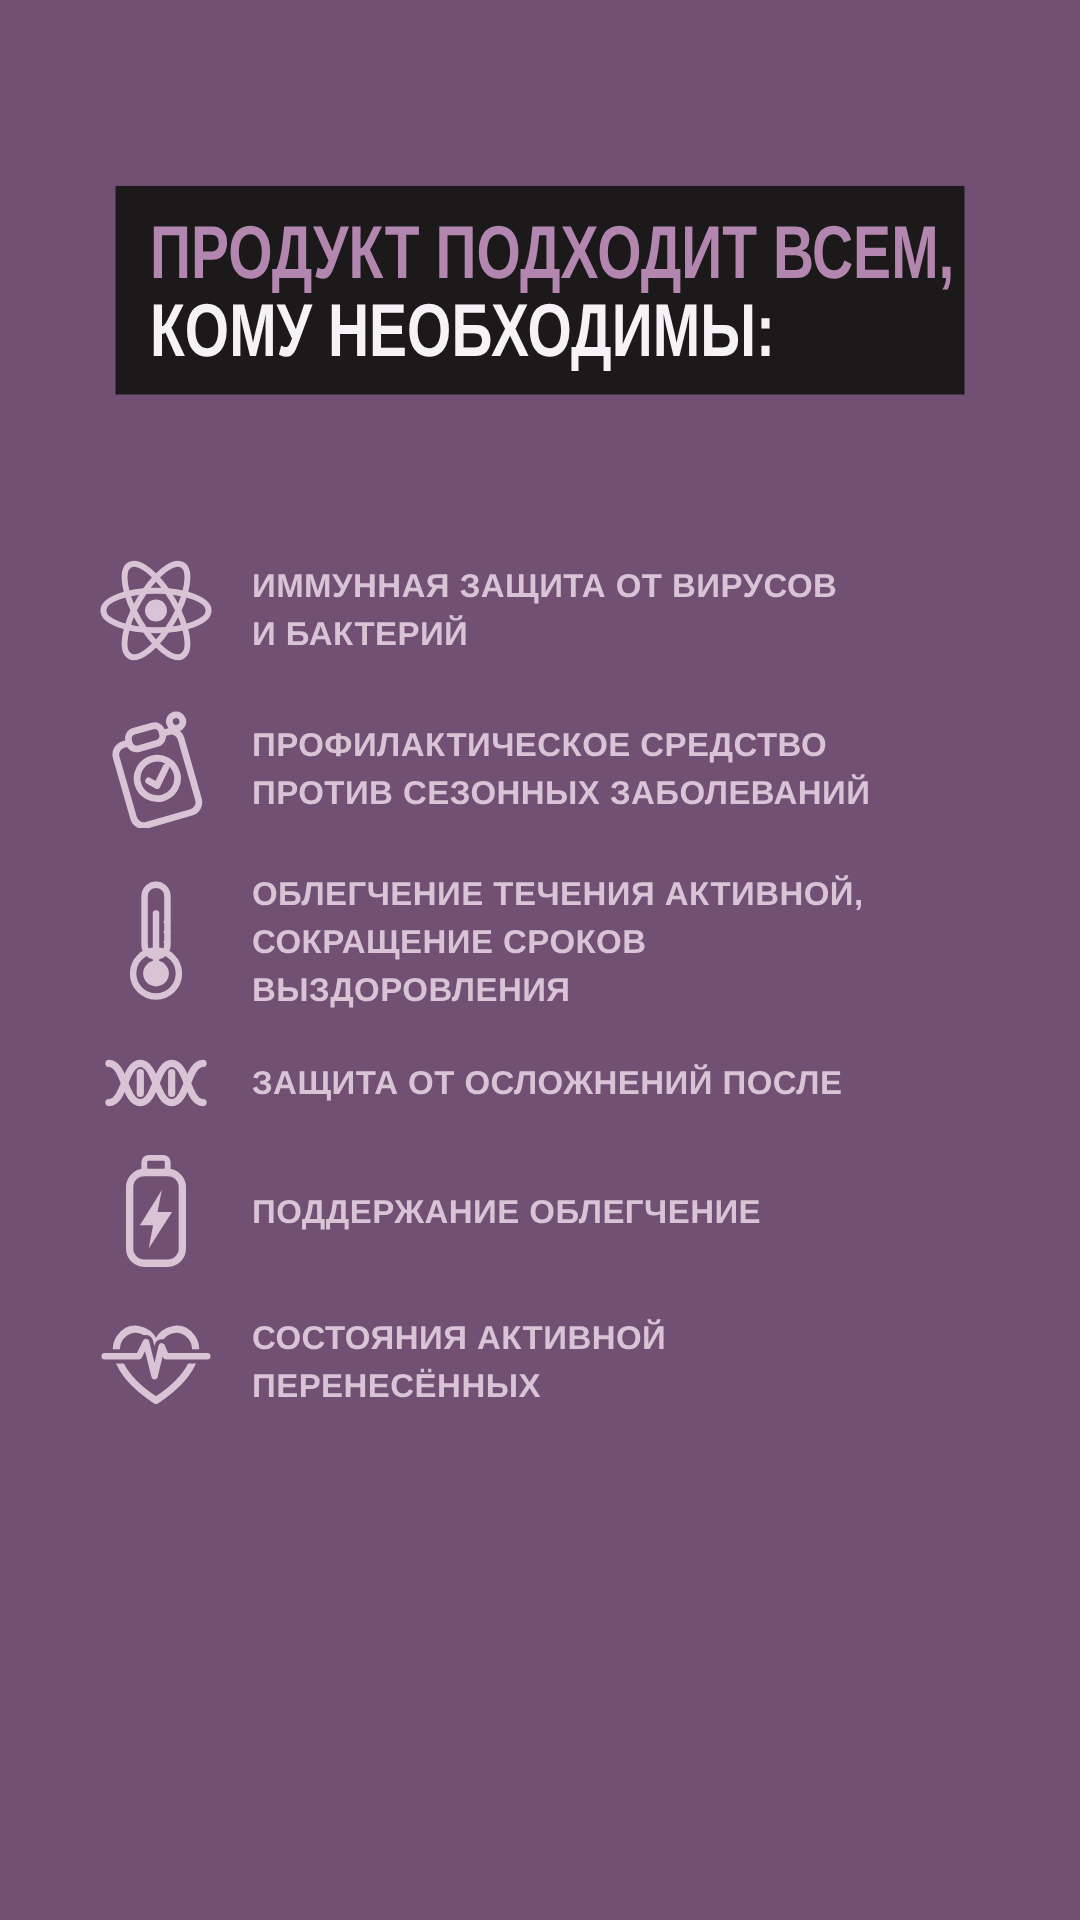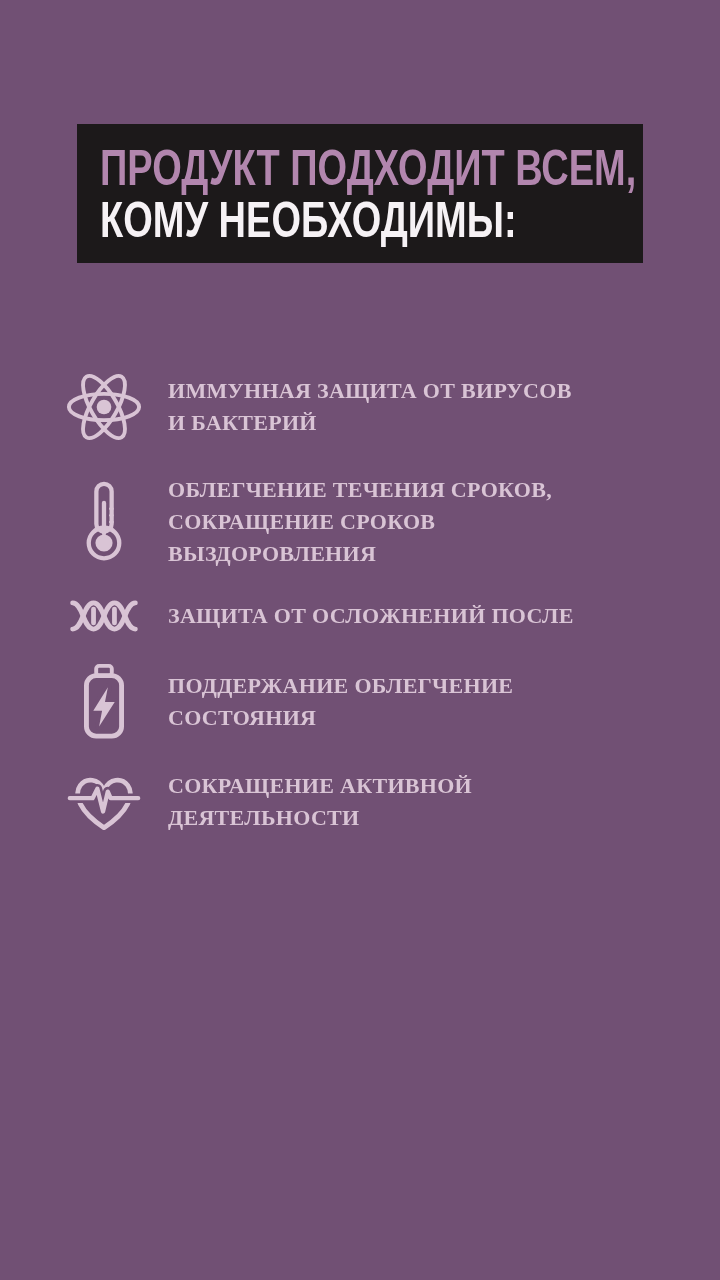--- a/index.html
+++ b/index.html
@@ -55,21 +55,20 @@
     align-items:center;
     justify-content:center;
     color:var(--body-text);
   }
   .text-block{
     color:var(--body-text);
     font-weight:700;
     font-size:22px;
     line-height:32px;
     letter-spacing:0.3px;
-    font-family:Liberation Serif, serif;
   }
   svg{display:block;}
 </style>
 </head>
 <body>
 
 <div class="header-box">
   <div class="header-line accent">ПРОДУКТ ПОДХОДИТ ВСЕМ,</div>
   <div class="header-line white">КОМУ НЕОБХОДИМЫ:</div>
 </div>
@@ -84,33 +83,50 @@
         <ellipse cx="40" cy="40" rx="36" ry="13.5" transform="rotate(120 40 40)"></ellipse>
         <circle cx="40" cy="40" r="7.5" fill="currentColor" stroke="none"></circle>
       </svg>
     </div>
     <div class="text-block">
       <div>ИММУННАЯ ЗАЩИТА ОТ ВИРУСОВ</div>
       <div>И БАКТЕРИЙ</div>
     </div>
   </div>
 
+  <div class="row">
+    <div class="icon-box">
+      <svg width="76" height="78" viewBox="0 0 76 78" fill="none" stroke="currentColor" stroke-width="4.5" stroke-linecap="round" stroke-linejoin="round">
+        <g transform="rotate(-16 38 40)">
+          <rect x="15" y="17" width="45" height="56" rx="7"></rect>
+          <rect x="26" y="10.5" width="23" height="12" rx="5" fill="var(--background)"></rect>
+          <circle cx="60" cy="12" r="4.5"></circle>
+          <circle cx="37.5" cy="45" r="13.5"></circle>
+          <path d="M31.5 45 l4.5 4.5 L45 39.5"></path>
+        </g>
+      </svg>
+    </div>
+    <div class="text-block">
+      <div>ПРОФИЛАКТИЧЕСКОЕ СРЕДСТВО</div>
+      <div>ПРОТИВ СЕЗОННЫХ ЗАБОЛЕВАНИЙ</div>
+    </div>
+  </div>
 
   <div class="row">
     <div class="icon-box">
       <svg width="56" height="84" viewBox="0 0 56 88" fill="none" stroke="currentColor" stroke-width="4.5" stroke-linecap="round">
         <rect x="20" y="4" width="16" height="50" rx="8"></rect>
         <circle cx="28" cy="66" r="16"></circle>
         <circle cx="28" cy="66" r="9" fill="currentColor" stroke="none"></circle>
         <path d="M28 24 V56"></path>
         <path d="M34.5 30 h2.5 M34.5 37 h2.5 M34.5 44 h2.5" stroke-width="2.5"></path>
       </svg>
     </div>
     <div class="text-block">
-      <div>ОБЛЕГЧЕНИЕ ТЕЧЕНИЯ СРОКОВ,</div>
+      <div>ОБЛЕГЧЕНИЕ ТЕЧЕНИЯ АКТИВНОЙ,</div>
       <div>СОКРАЩЕНИЕ СРОКОВ</div>
       <div>ВЫЗДОРОВЛЕНИЯ</div>
     </div>
   </div>
 
   <div class="row">
     <div class="icon-box">
       <svg width="68" height="36" viewBox="0 0 78 40" fill="none" stroke="currentColor" stroke-width="5.5" stroke-linecap="round">
         <path d="M3 5 C15 5 15 35 27 35 C39 35 39 5 51 5 C63 5 63 35 75 35"></path>
         <path d="M3 35 C15 35 15 5 27 5 C39 5 39 35 51 35 C63 35 63 5 75 5"></path>
@@ -127,31 +143,30 @@
     <div class="icon-box">
       <svg width="64" height="80" viewBox="0 0 64 82" fill="none" stroke="currentColor" stroke-width="5" stroke-linecap="round" stroke-linejoin="round">
         <rect x="24" y="4" width="16" height="10" rx="3" stroke-width="4"></rect>
         <rect x="14" y="14" width="36" height="62" rx="10"></rect>
         <polygon points="36,26 21,50 30,50 27,66 43,41 33,41" fill="currentColor" stroke="var(--background)" stroke-width="8"></polygon>
         <polygon points="36,26 21,50 30,50 27,66 43,41 33,41" fill="currentColor" stroke="none"></polygon>
       </svg>
     </div>
     <div class="text-block">
       <div>ПОДДЕРЖАНИЕ ОБЛЕГЧЕНИЕ</div>
-      <div>СОСТОЯНИЯ</div>
     </div>
   </div>
 
   <div class="row">
     <div class="icon-box">
       <svg width="76" height="64" viewBox="0 0 80 66" fill="none" stroke="currentColor" stroke-width="5" stroke-linecap="round" stroke-linejoin="round">
         <path d="M40 60 C14 43 8 25 15 15.5 C22 6.5 34 9 39 19 L40 21 L41 19 C46 9 58 6.5 65 15.5 C72 25 66 43 40 60 Z"></path>
         <path d="M4 29 H28 L33 19 L39 43 L44 22 L47 29 H76" stroke="var(--background)" stroke-width="10"></path>
         <path d="M4 29 H28 L33 19 L39 43 L44 22 L47 29 H76" stroke-width="4.5"></path>
       </svg>
     </div>
     <div class="text-block">
-      <div>СОКРАЩЕНИЕ АКТИВНОЙ</div>
-      <div>ДЕЯТЕЛЬНОСТИ</div>
+      <div>СОСТОЯНИЯ АКТИВНОЙ</div>
+      <div>ПЕРЕНЕСЁННЫХ</div>
     </div>
   </div>
 
 </div>
 
 </body></html>

